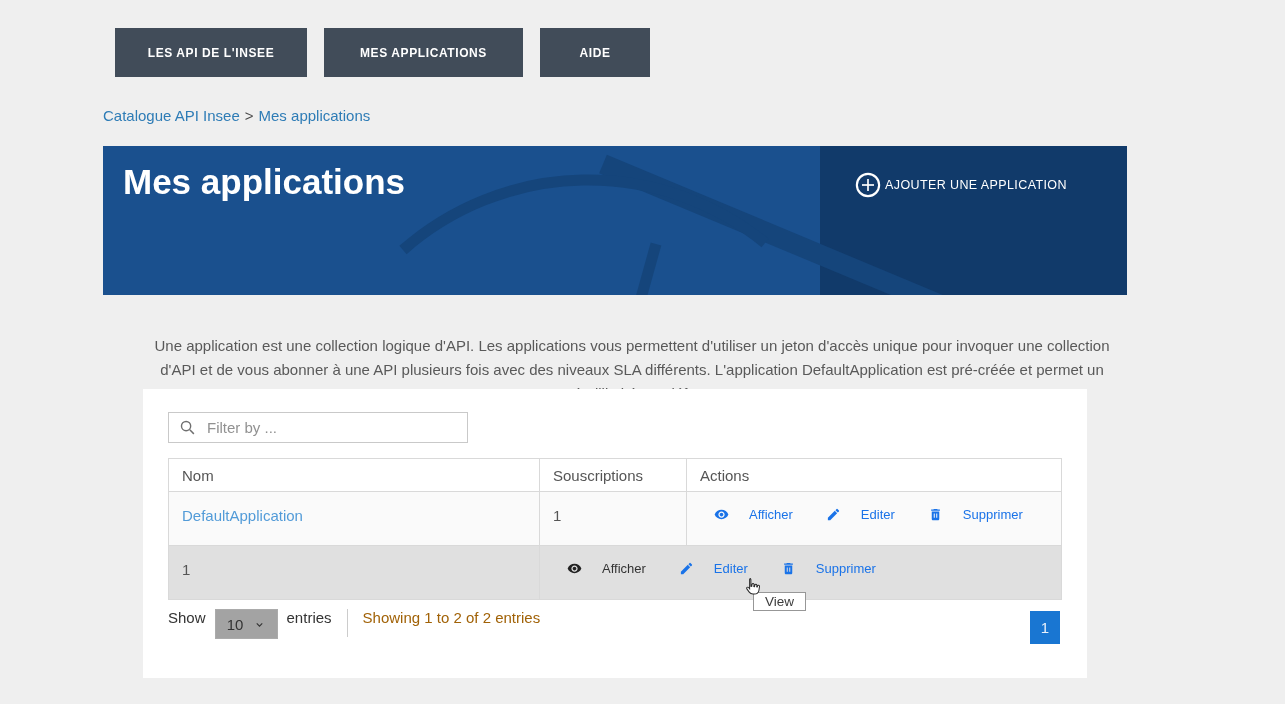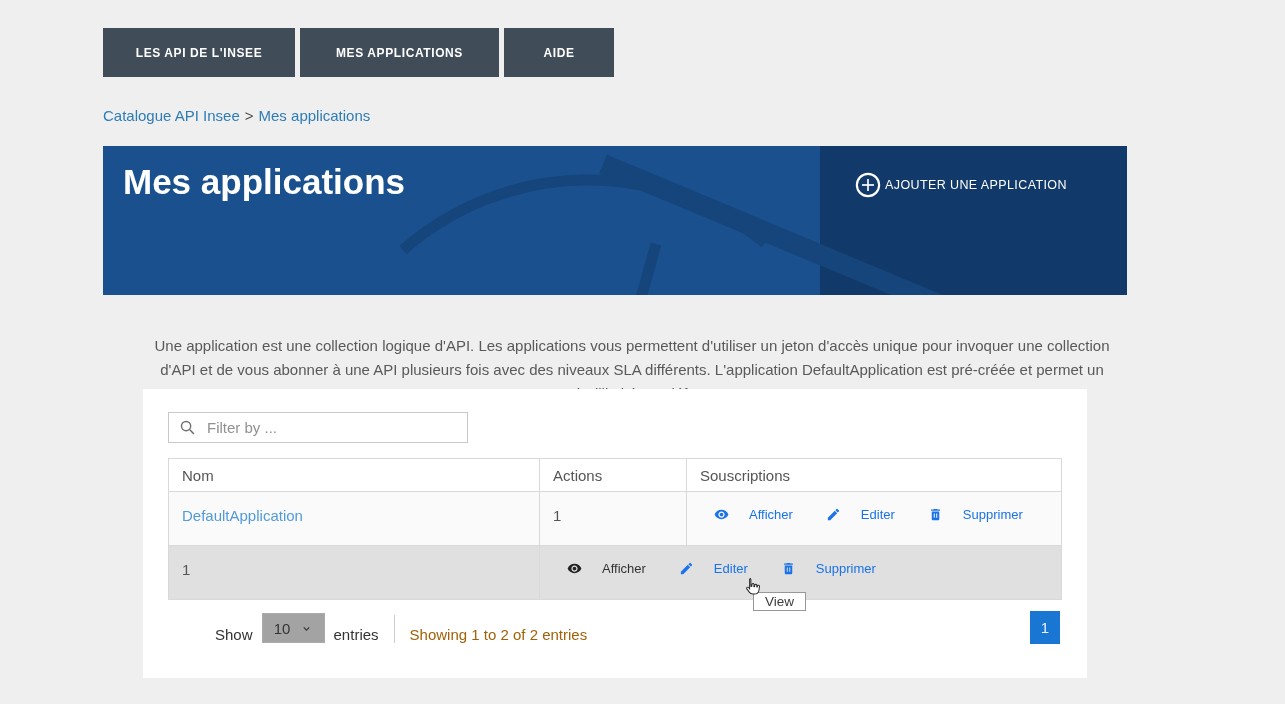--- a/index.html
+++ b/index.html
@@ -4,21 +4,21 @@
 <style>
   html,body{margin:0;padding:0;}
   #app{
     position:relative;width:1285px;height:704px;background:#efefef;
     font-family:"Liberation Sans", sans-serif;overflow:hidden;
   }
   
   .topnav{position:absolute;left:103px;top:28px;display:flex;gap:5px;}
   .nav-btn{background:#414c59;color:#fff;font-weight:bold;font-size:12px;
     letter-spacing:.6px;display:flex;align-items:center;justify-content:center;
-    height:49px;cursor:pointer;}
+    height:49px;cursor:pointer;margin-left:12px;}
   .nav-btn.b1{width:192px}.nav-btn.b2{width:199px}.nav-btn.b3{width:110px}
   
   .breadcrumb{position:absolute;left:103px;top:107px;font-size:15px;color:#2e7cb6;}
   .breadcrumb .sep{color:#4a4a4a;margin:0 5px;}
   .breadcrumb .crumb{cursor:pointer;}
   
   .hero{position:absolute;left:103px;top:146px;width:1024px;height:149px;
     background:#1a508e;overflow:hidden;}
   .hero-dark{position:absolute;right:0;top:0;width:307px;height:149px;background:#113a6a;}
   .hero .arcs{position:absolute;left:0;top:0;}
@@ -50,21 +50,21 @@
   .t-r1 .t-cell, .t-r2 .t-cell{align-items:flex-start;padding-top:15px;}
   .app-link{color:#529bd8;cursor:pointer;}
   .sous{color:#555;}
   .actions-cell{gap:33px;padding-left:27px !important;}
   .action{display:flex;align-items:center;gap:20px;color:#1a73e8;font-size:13px;cursor:pointer;}
   .action svg{width:15px;height:15px;fill:#1a73e8;flex:none;}
   .action.hovered{color:#333;}
   .action.hovered svg{fill:#222;}
   
   .pager{position:absolute;left:25px;top:220px;height:34px;display:flex;
-    align-items:flex-end;font-size:15px;color:#333;margin-left:47px;}
+    align-items:flex-start;font-size:15px;color:#333;}
   .page-size{width:63px;height:30px;border:1px solid #ababab;background:#a3a3a3;
     box-sizing:border-box;display:flex;align-items:center;justify-content:center;
     gap:11px;margin:0 9px;cursor:pointer;}
   .pager .divider{width:1px;height:28px;background:#ccc;margin:0 15px;}
   .pager .summary{color:#a16207;}
   .page-btn{position:absolute;left:887px;top:222px;width:30px;height:33px;
     background:#1976d2;color:#e9f1fb;display:flex;align-items:center;
     justify-content:center;font-size:15px;cursor:pointer;}
   
   .tooltip{position:absolute;left:753px;top:592px;background:#fff;
@@ -117,22 +117,22 @@
           <line x1="15.2" y1="15.2" x2="21" y2="21" stroke="#6f6f6f" stroke-width="2"></line>
         </svg>
       </span>
       <input type="text" placeholder="Filter by ..." style="">
     </div>
 
     <div class="table">
 
       <div class="t-row t-head">
         <div class="t-cell">Nom</div>
+        <div class="t-cell">Souscriptions</div>
         <div class="t-cell">Actions</div>
-        <div class="t-cell">Souscriptions</div>
       </div>
 
       <div class="t-row t-r1">
         <div class="t-cell">
           <span class="app-link">DefaultApplication</span>
         </div>
         <div class="t-cell sous">1</div>
         <div class="t-cell actions-cell">
           <span class="action">
             <svg viewBox="0 0 24 24">

